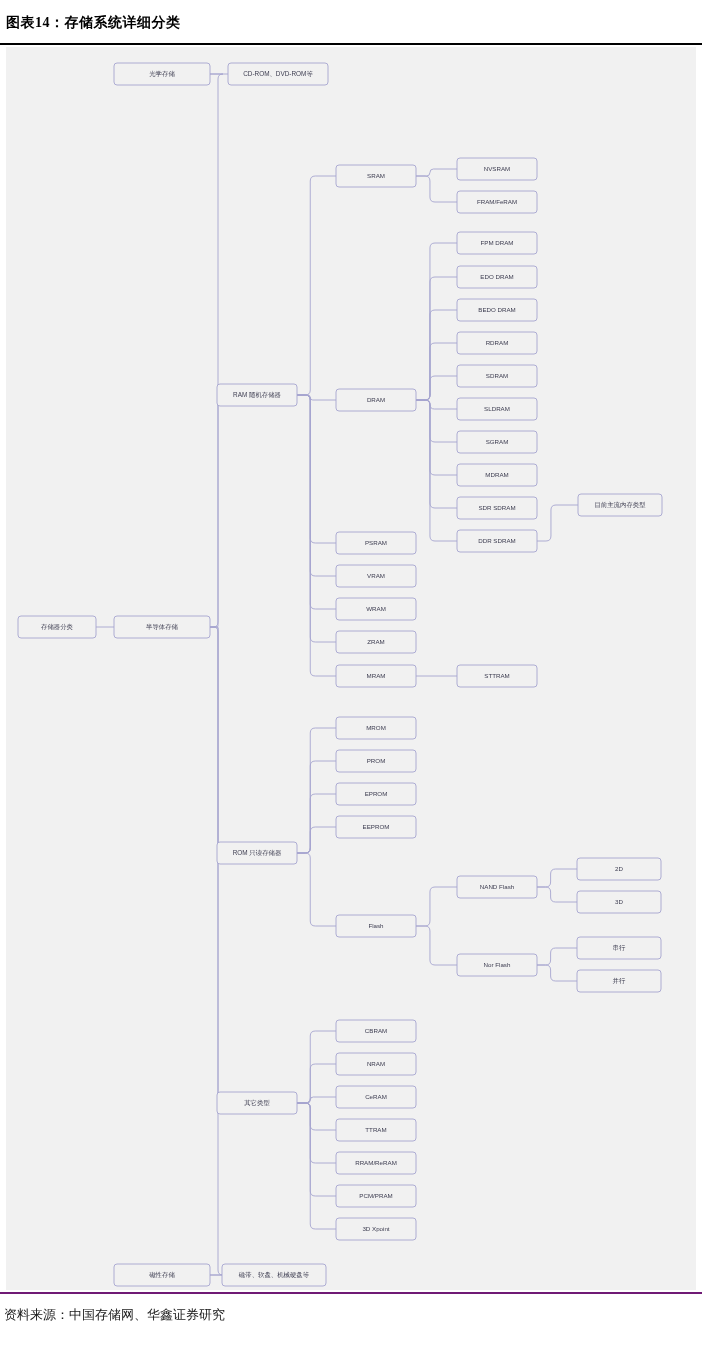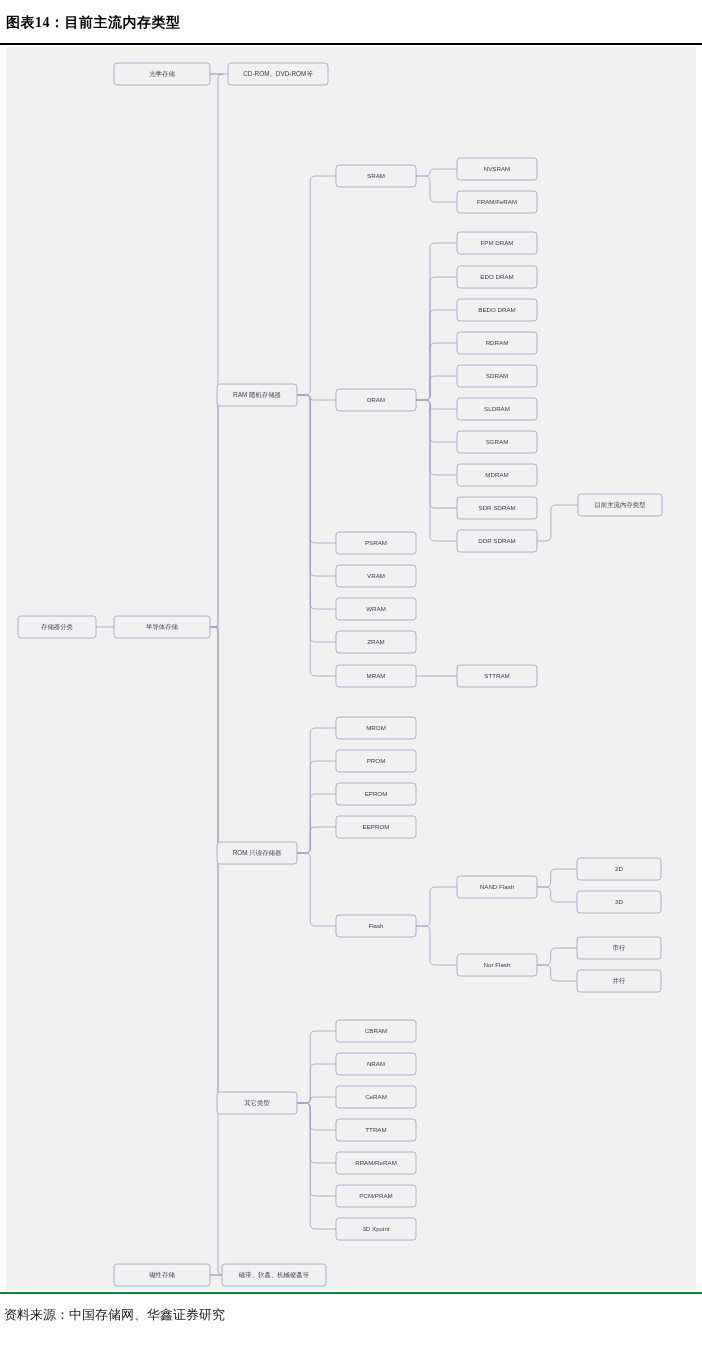--- a/index.html
+++ b/index.html
@@ -43,36 +43,36 @@
     stroke:#a6a5cf;
     stroke-width:0.9;
   }
   .connector{
     fill:none;
     stroke:#a6a5cf;
     stroke-width:0.9;
   }
   #source-bar{
     position:absolute;left:0;top:1292px;width:702px;height:54px;
-    border-top:2px solid #15803d;
+    border-top:2px solid #701a75;
     box-sizing:border-box;
   }
   #source-text{
     position:absolute;left:4px;top:12px;
     font-family:"Liberation Serif","DejaVu Serif",serif;
     font-size:13px;
     color:#1a1a1a;
     white-space:nowrap;
   }
 </style>
 </head>
 <body>
 
 <div id="title-bar">
-  <div id="chart-title">图表14：目前主流内存类型</div>
+  <div id="chart-title">图表14：存储系统详细分类</div>
 </div>
 
 <div id="diagram-canvas">
   <svg id="diagram-svg" width="690" height="1243" viewBox="0 0 690 1243">
     <g id="connectors">
         <path class="connector" d="M90,580 L108,580"></path>
         <path class="connector" d="M204,580 L207,580 Q212,580 212,575 L212,32 Q212,27 217,27 L108,27"></path>
         <path class="connector" d="M204,27 L222,27"></path>
         <path class="connector" d="M204,580 L207,580 Q212,580 212,585 L212,1223 Q212,1228 217,1228 L108,1228"></path>
         <path class="connector" d="M204,1228 L216,1228"></path>

